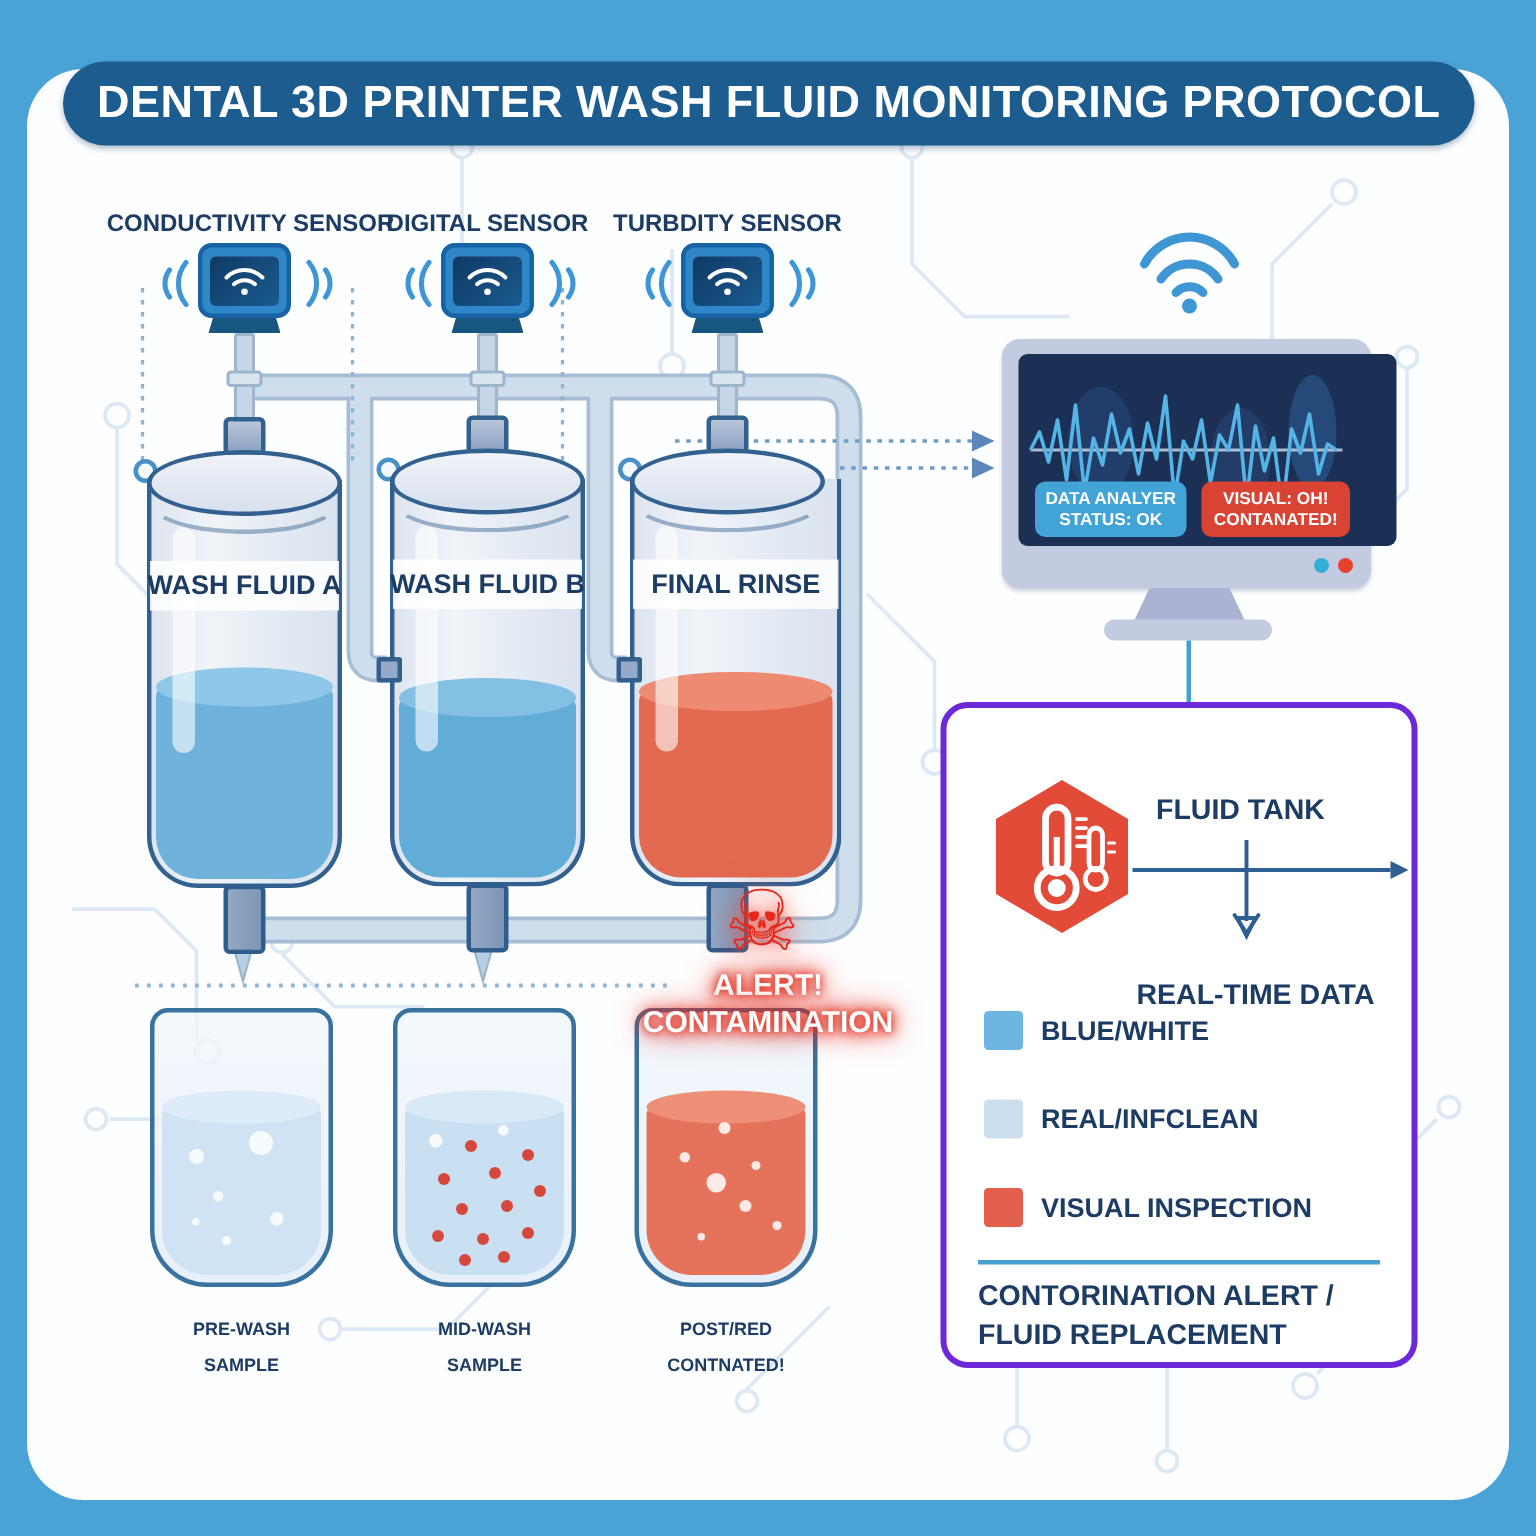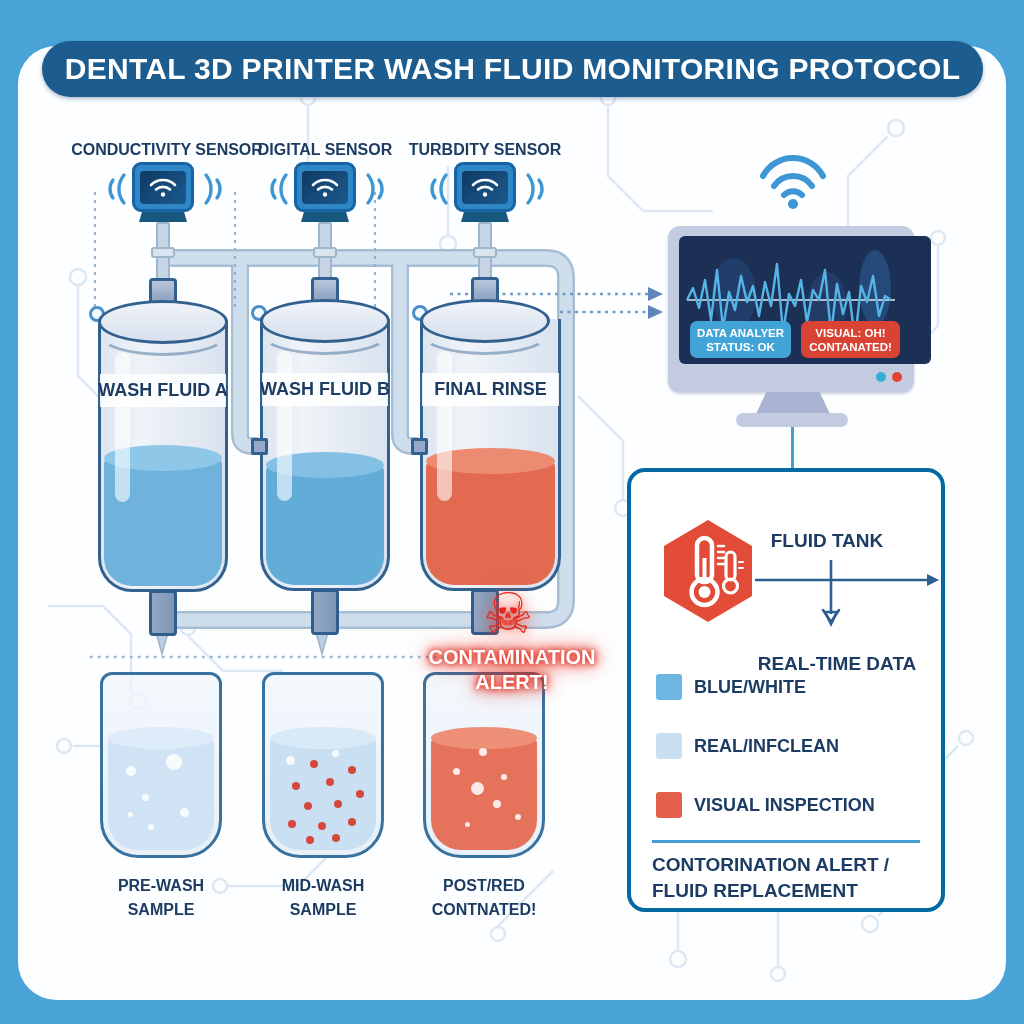--- a/index.html
+++ b/index.html
@@ -103,21 +103,21 @@
     border:3px solid #39729f;box-sizing:border-box;border-radius:12px 12px 38px 38px;
     background:linear-gradient(rgba(240,246,252,.75),rgba(229,239,248,.9));
   }
   .cup-fluid{
     position:absolute;left:5px;right:5px;bottom:5px;height:112px;
     border-radius:5px 5px 30px 30px;
   }
   .cup-fluid-top{position:absolute;left:0;right:0;top:-11px;height:22px;border-radius:50%;}
   .bubble{position:absolute;border-radius:50%;background:rgba(255,255,255,.85);}
   .reddot{position:absolute;border-radius:50%;background:#d5493c;width:8px;height:8px;}
-  .cup-label{width:180px;font-size:16px;line-height:24px;text-align:center;}
+  .cup-label{width:180px;font-size:12px;line-height:24px;text-align:center;}
   
   .monitor-frame{
     position:absolute;left:668px;top:226px;width:246px;height:166px;
     background:#c3cbe0;border-radius:12px;box-shadow:0 2px 3px rgba(80,95,140,.3);
   }
   .monitor-screen{
     position:absolute;left:11px;top:10px;width:252px;height:128px;
     background:#1c2f54;border-radius:6px;overflow:hidden;
   }
   .badge{
@@ -128,21 +128,21 @@
   .screen-dot{position:absolute;width:10px;height:10px;border-radius:50%;}
   .stand-neck{
     position:absolute;left:756px;top:392px;width:74px;height:22px;background:#aab3d2;
     clip-path:polygon(14% 0,86% 0,100% 100%,0 100%);
   }
   .stand-base{position:absolute;left:736px;top:413px;width:112px;height:14px;background:#c3cbe0;border-radius:7px;}
   .drop-line{position:absolute;left:791px;top:427px;width:3px;height:41px;background:#459fd2;}
   
   .legend{
     position:absolute;left:627px;top:468px;width:318px;height:444px;
-    background:rgba(255,255,255,.97);border:4px solid #0369a1;box-sizing:border-box;border-radius:18px;
+    background:rgba(255,255,255,.97);border:4px solid #6d28d9;box-sizing:border-box;border-radius:18px;
   }
   .legend-row-label{position:absolute;font-size:18px;font-weight:bold;color:#1d3c63;white-space:nowrap;}
   .swatch{position:absolute;left:25px;width:26px;height:26px;border-radius:3px;}
   .legend-divider{position:absolute;left:21px;right:21px;top:368px;height:3px;background:#459fd2;}
   .legend-footer{
     position:absolute;left:21px;top:380px;width:276px;
     font-size:19px;line-height:26px;font-weight:bold;color:#1d3c63;
   }
   
   .skull{
@@ -492,15 +492,15 @@
     <span class="bubble" style="left:34px;top:84px;width:5px;height:5px;"></span>
   </div>
 </div>
 <div class="lbl cup-label" style="left:394px;top:874px;">
   <div>POST/RED</div>
   <div>CONTNATED!</div>
 </div>
 
 <div class="skull">☠</div>
 <div class="alert-text">
+  <div>ALERT!</div>
   <div>CONTAMINATION</div>
-  <div>ALERT!</div>
 </div>
 
 </body></html>

